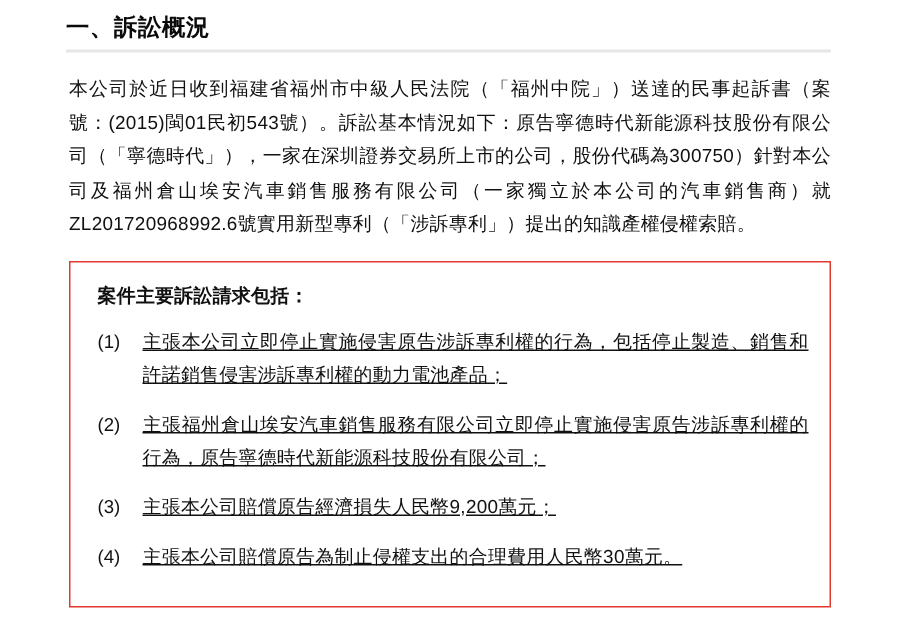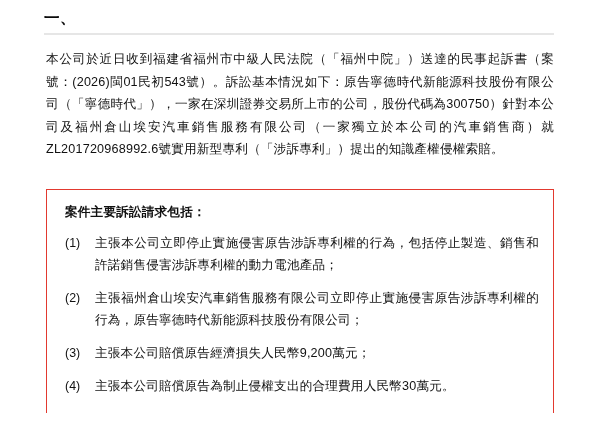--- a/index.html
+++ b/index.html
@@ -40,21 +40,21 @@
   .body-para {
     font-size: 12.6px;
     line-height: 22.5px;
     text-align: justify;
     text-justify: inter-ideograph;
     margin-top: 13px;
     letter-spacing: 0.2px;
     color: #111111;
   }
   .claims-box {
-    margin-top: 28px;
+    margin-top: 13px;
     border: 1.6px solid #e2392f;
     box-sizing: border-box;
     padding: 12px 14px 14px 14px;
     height: 231px;
     overflow: hidden;
   }
   .claims-heading {
     font-size: 12.6px;
     font-weight: bold;
     line-height: 20px;
@@ -79,40 +79,42 @@
     color: #111111;
   }
   .claim-text {
     flex: 1 1 auto;
     font-size: 12.6px;
     line-height: 22px;
     text-align: justify;
     text-justify: inter-ideograph;
     letter-spacing: 0.2px;
     color: #111111;
+    text-decoration: underline;
   }
   .bottom-strip {
     position: absolute;
     left: 0;
     bottom: 0;
     width: 600px;
     height: 14px;
     background: #ffffff;
   }
 </style>
 </head>
 <body>
 
 <div class="page">
 
   <div class="title-row">
     <span class="title-text">一、</span>
+    <span class="title-text">訴訟概況</span>
   </div>
 
-  <div class="body-para">本公司於近日收到福建省福州市中級人民法院（「福州中院」）送達的民事起訴書（案號：(2026)閩01民初543號）。訴訟基本情況如下：原告寧德時代新能源科技股份有限公司（「寧德時代」），一家在深圳證券交易所上市的公司，股份代碼為300750）針對本公司及福州倉山埃安汽車銷售服務有限公司（一家獨立於本公司的汽車銷售商）就ZL201720968992.6號實用新型專利（「涉訴專利」）提出的知識產權侵權索賠。</div>
+  <div class="body-para">本公司於近日收到福建省福州市中級人民法院（「福州中院」）送達的民事起訴書（案號：(2015)閩01民初543號）。訴訟基本情況如下：原告寧德時代新能源科技股份有限公司（「寧德時代」），一家在深圳證券交易所上市的公司，股份代碼為300750）針對本公司及福州倉山埃安汽車銷售服務有限公司（一家獨立於本公司的汽車銷售商）就ZL201720968992.6號實用新型專利（「涉訴專利」）提出的知識產權侵權索賠。</div>
 
   <div class="claims-box">
     <div class="claims-heading">案件主要訴訟請求包括：</div>
 
     <div class="claim-item">
       <div class="claim-num">(1)</div>
       <div class="claim-text">主張本公司立即停止實施侵害原告涉訴專利權的行為，包括停止製造、銷售和許諾銷售侵害涉訴專利權的動力電池產品；</div>
     </div>
 
     <div class="claim-item">

